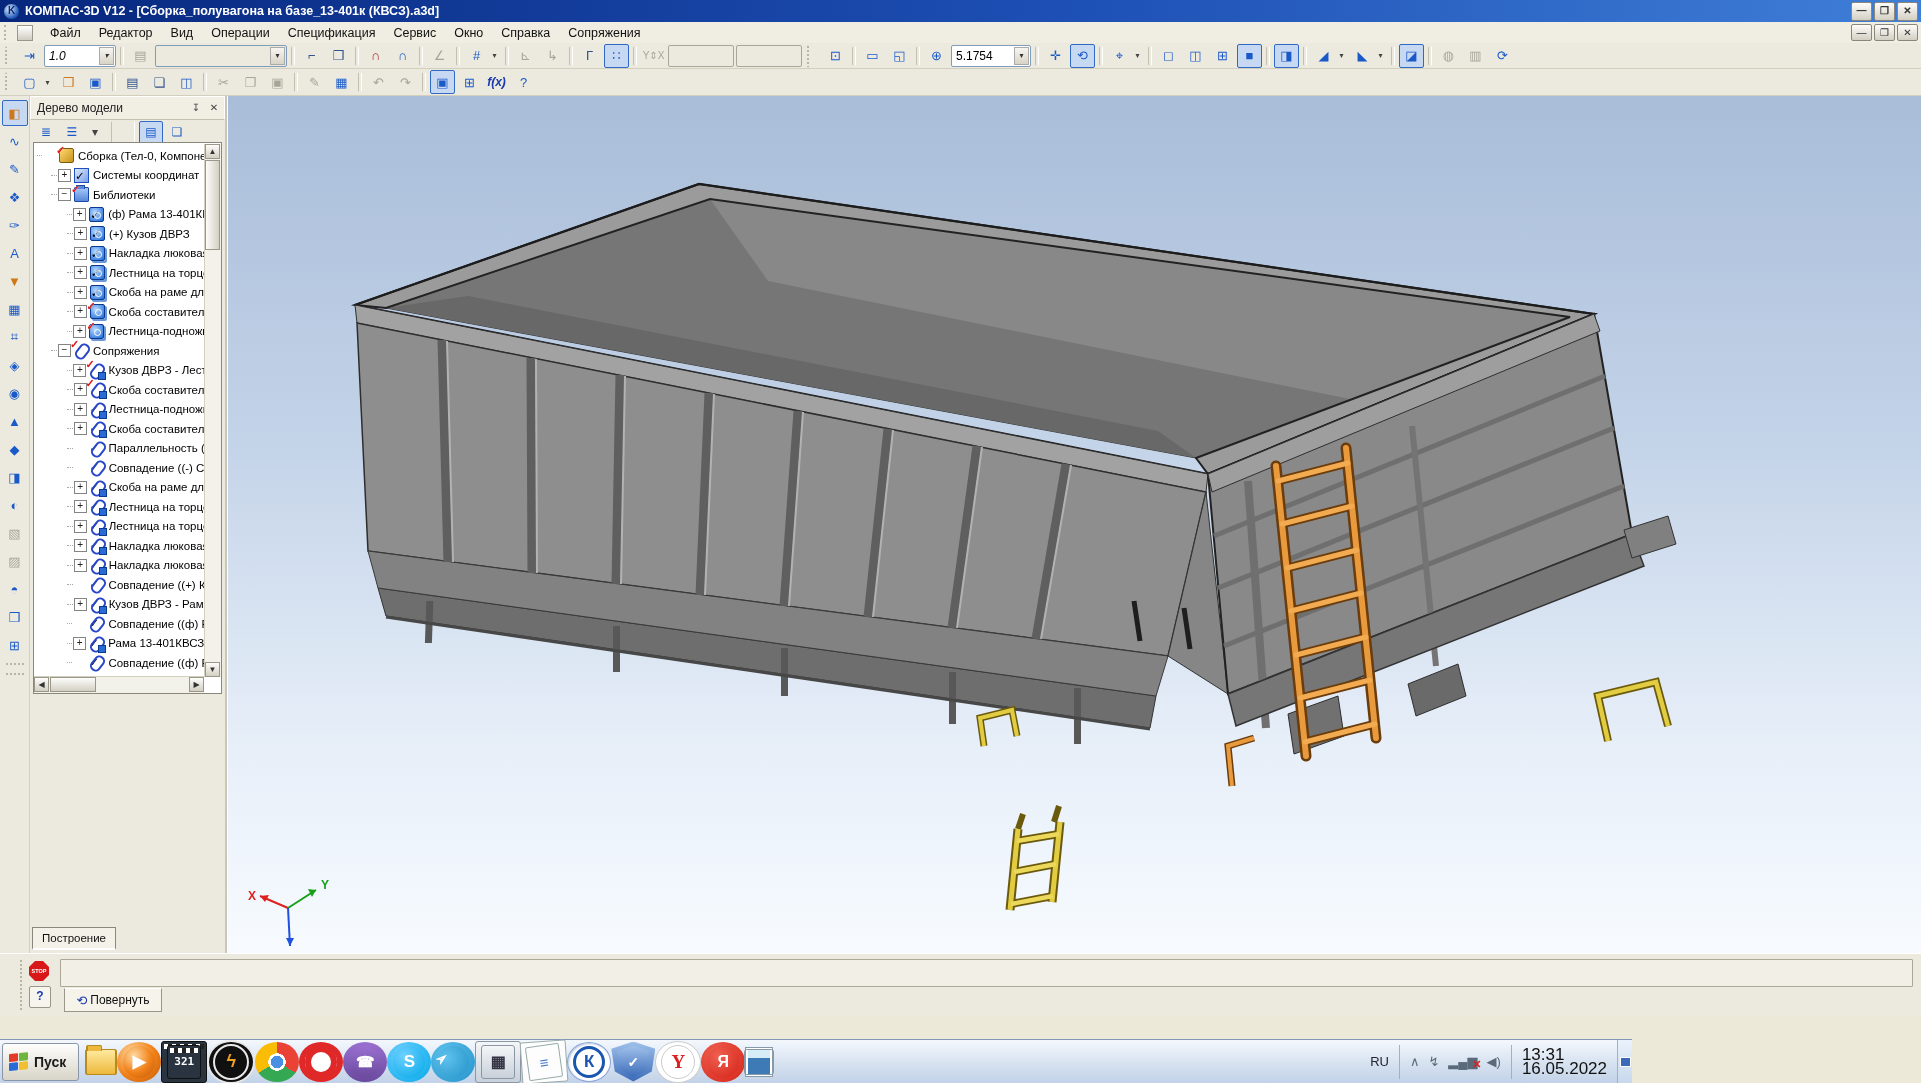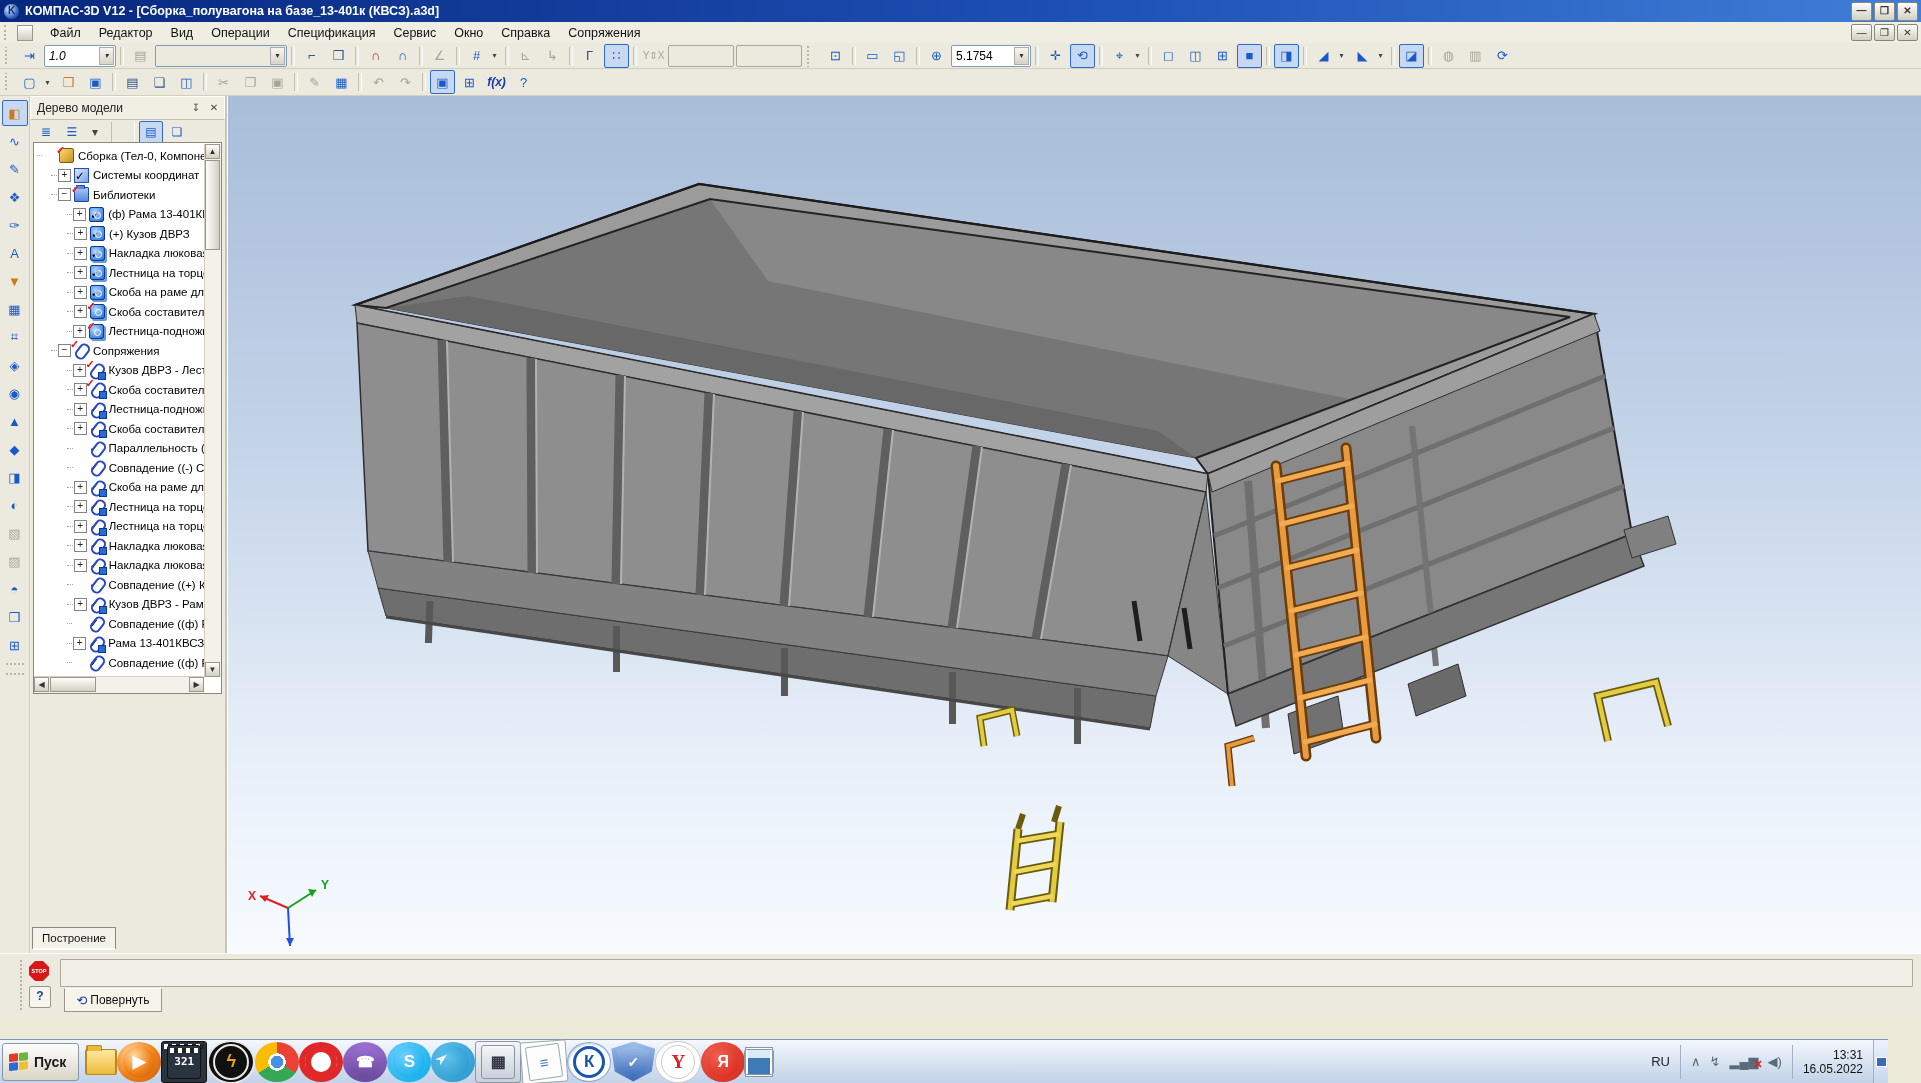--- a/index.html
+++ b/index.html
@@ -137,21 +137,21 @@
   .prop-tab{position:absolute;left:64px;top:34px;width:96px;height:22px;background:#f6f4ea;
     border:1px solid #9a968a;border-top:1px solid #fff;display:flex;align-items:center;
     justify-content:center;font-size:12px;color:#111;gap:3px;}
   .prop-tab .ric{color:#1a3ab0;font-size:13px;}
   
   #statusbar{position:absolute;left:0;top:1015px;width:1921px;height:24px;background:#eceadf;
     display:flex;align-items:center;padding:2px;box-sizing:border-box;}
   #statusbar .cell{flex:1;height:18px;border:1px solid #aca899;border-radius:1px;background:#f0eee3;
     font-size:12px;color:#000;display:flex;align-items:center;padding-left:4px;}
   
-  #taskbar{position:absolute;left:0;top:1039px;width:1888px;height:44px;
+  #taskbar{position:absolute;left:0;top:1039px;width:1632px;height:44px;
     background:linear-gradient(#f4f8fd,#d4e0ef 60%,#c2d2e8);border-top:1px solid #7f96b9;
     display:flex;align-items:center;box-sizing:border-box;}
   #start-btn{height:36px;margin:0 6px 0 2px;padding:0 12px 0 6px;display:flex;align-items:center;gap:5px;
     background:linear-gradient(#fefefc,#d8d4c8);border:1px solid #8a96a8;border-radius:3px;
     font-size:14px;font-weight:bold;color:#1a1a1a;box-shadow:inset 0 1px 0 #fff;}
   .winflag{width:20px;height:18px;display:grid;grid-template-columns:9px 9px;grid-template-rows:8px 8px;
     gap:1px;transform:skewY(-6deg);}
   .winflag i{border-radius:1px;}
   .winflag i:nth-child(1){background:#e33a28;} .winflag i:nth-child(2){background:#6fb43c;}
   .winflag i:nth-child(3){background:#2a6ad4;} .winflag i:nth-child(4){background:#f0c030;}
@@ -189,21 +189,21 @@
     font-family:"Liberation Serif",serif;font-size:19px;}
   .qi-yandex-b{border-radius:50%;background:radial-gradient(circle at 35% 30%,#f06050,#d42318);font-size:16px;}
   .qi-screenshot{background:linear-gradient(#d8ecf8 0 35%,#3e7ab5 35% 100%);border:2px solid #fff;
     outline:1px solid #8899aa;width:28px;height:24px;}
   #tray{margin-left:auto;display:flex;align-items:center;height:100%;}
   #tray .lang{font-size:13px;color:#223;padding:0 10px;}
   #tray .traybox{display:flex;align-items:center;gap:9px;height:34px;padding:0 10px;
     border-left:1px solid #9fb0c8;border-right:1px solid #9fb0c8;}
   .tico16{font-size:13px;color:#5a6a7a;position:relative;}
   .net-x{position:absolute;right:-4px;bottom:-2px;color:#d82020;font-size:11px;font-weight:bold;}
-  #tray .clock{text-align:right;font-size:12px;color:#111;line-height:14px;padding:0 10px;}
+  #tray .clock{text-align:left;font-size:17px;color:#111;line-height:14px;padding:0 10px;}
   #tray .showdesk{width:14px;height:100%;background:linear-gradient(#eaf2fc,#c8d8ec);
     border-left:1px solid #9fb0c8;display:flex;align-items:center;justify-content:center;}
   #tray .showdesk i{width:9px;height:8px;background:#3a6ab8;border:1px solid #fff;}
 </style>
 </head>
 <body>
 
 <div id="screen">
 
   <div id="titlebar">

